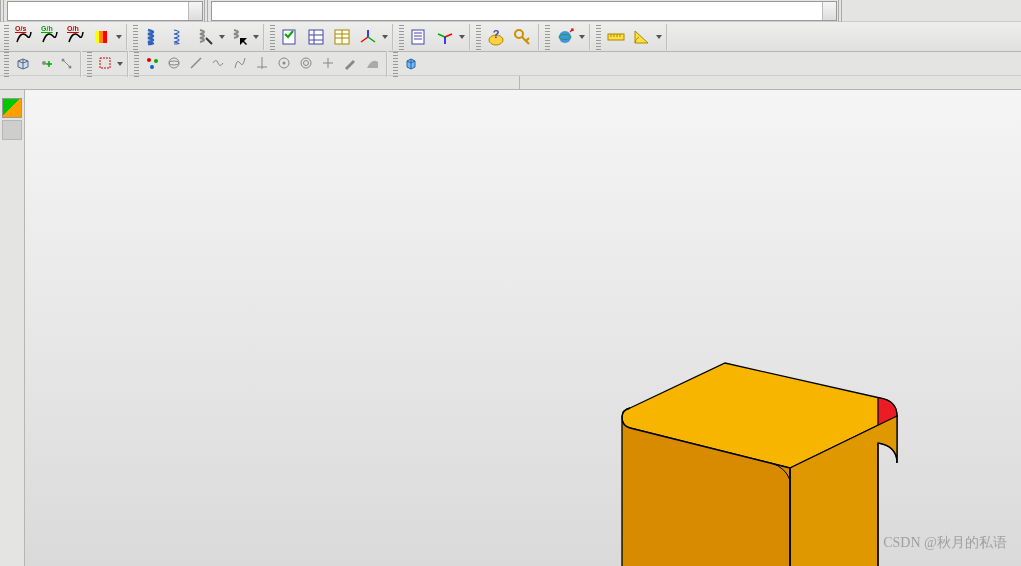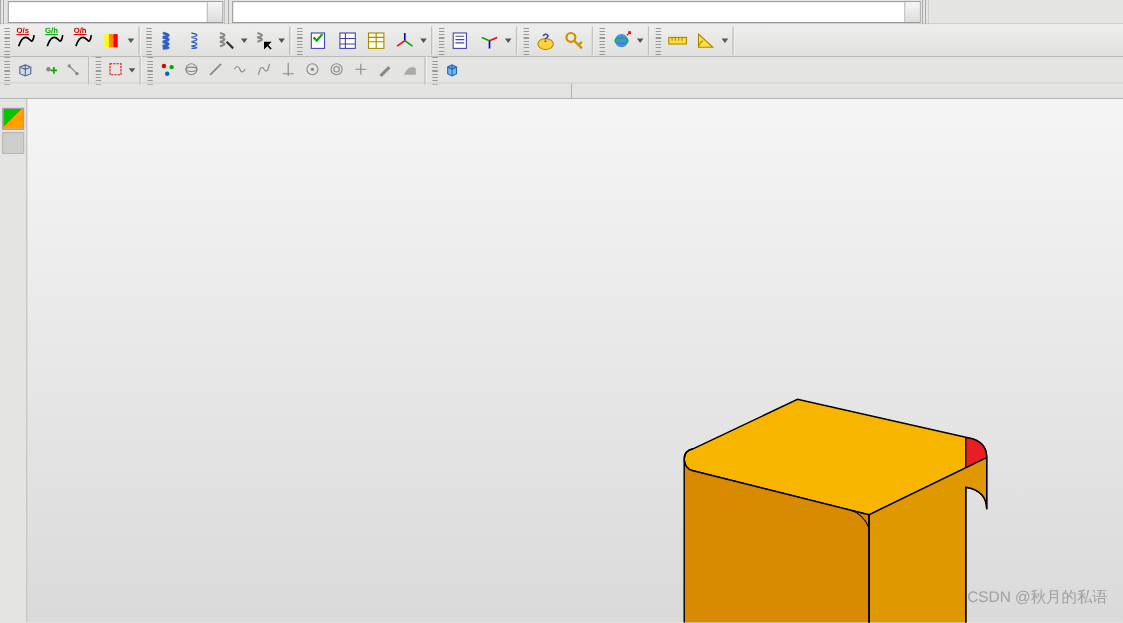--- a/index.html
+++ b/index.html
@@ -23,21 +23,21 @@
 .row3 .svgico{width:15px;height:15px}
 .divider-top{height:14px;background:#e4e4e2;border-bottom:1px solid #b5b5b3;display:flex}
 .div-col{width:520px;height:14px;border-right:1px solid #b5b5b3}
 .main{position:absolute;left:0;top:90px;right:0;bottom:0;display:flex}
 .side{width:25px;background:#e4e4e2;border-right:1px solid #b5b5b3;padding-top:6px}
 .side-thumb{width:20px;height:20px;margin:2px auto;border:1px solid #999;cursor:pointer}
 .thumb1{background:linear-gradient(135deg,#00c800 45%,#ffa000 45%)}
 .thumb2{background:#c0c0c0;opacity:.6}
 .view{flex:1;position:relative;background:linear-gradient(180deg,#f5f5f5 0%,#dadada 100%)}
 .model-svg{position:absolute;left:575px;top:238px}
-.watermark{position:absolute;right:14px;bottom:14px;color:rgba(120,120,120,.6);font-size:14px;font-family:Liberation Sans, sans-serif}
+.watermark{position:absolute;right:14px;bottom:14px;color:rgba(120,120,120,.6);font-size:14px;font-family:Liberation Serif, serif}
 .lbl{position:absolute;font-size:7px;font-weight:bold;top:-1px;left:2px;text-decoration:underline}
 </style>
 </head>
 <body>
 
 <div class="top-row">
   <div class="sep"></div>
   <div class="combo-wrap">
     <div class="combo combo1" style="display:flex">
       <div style="flex:1"></div>

